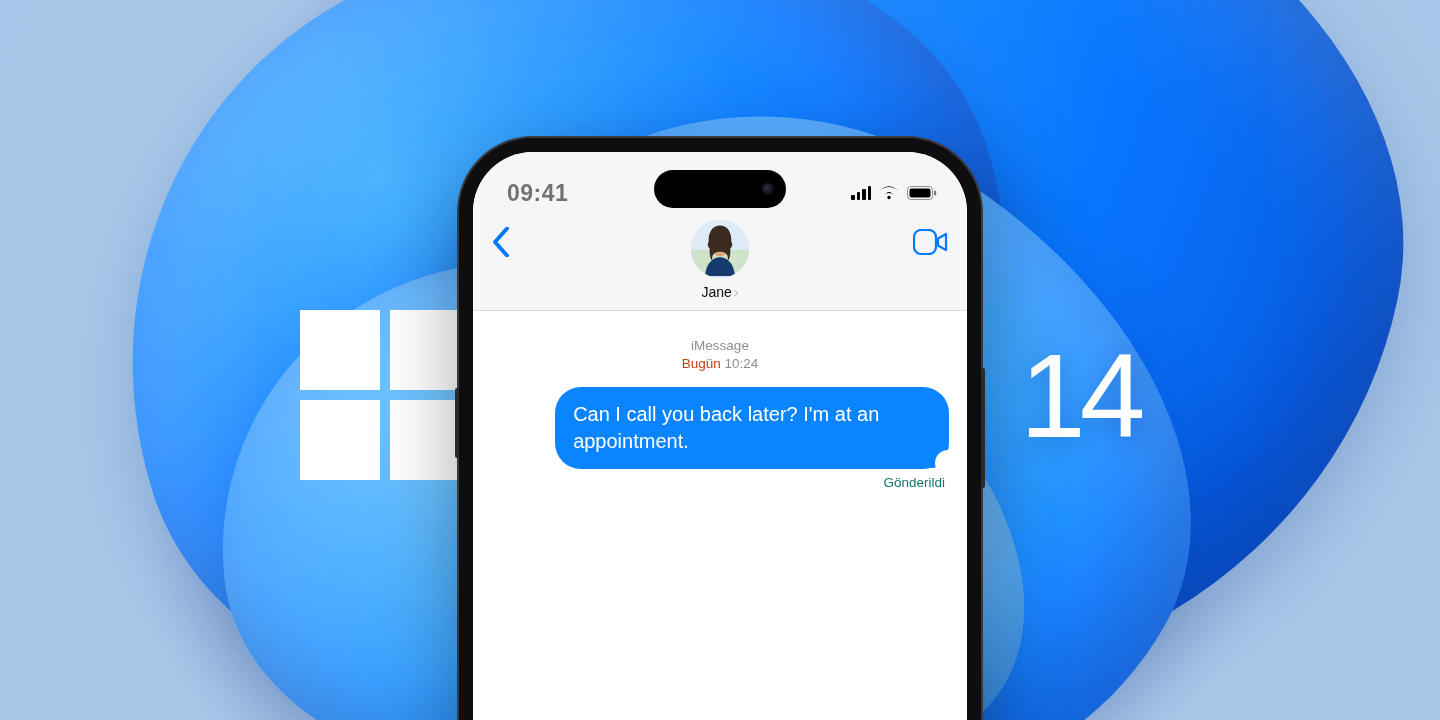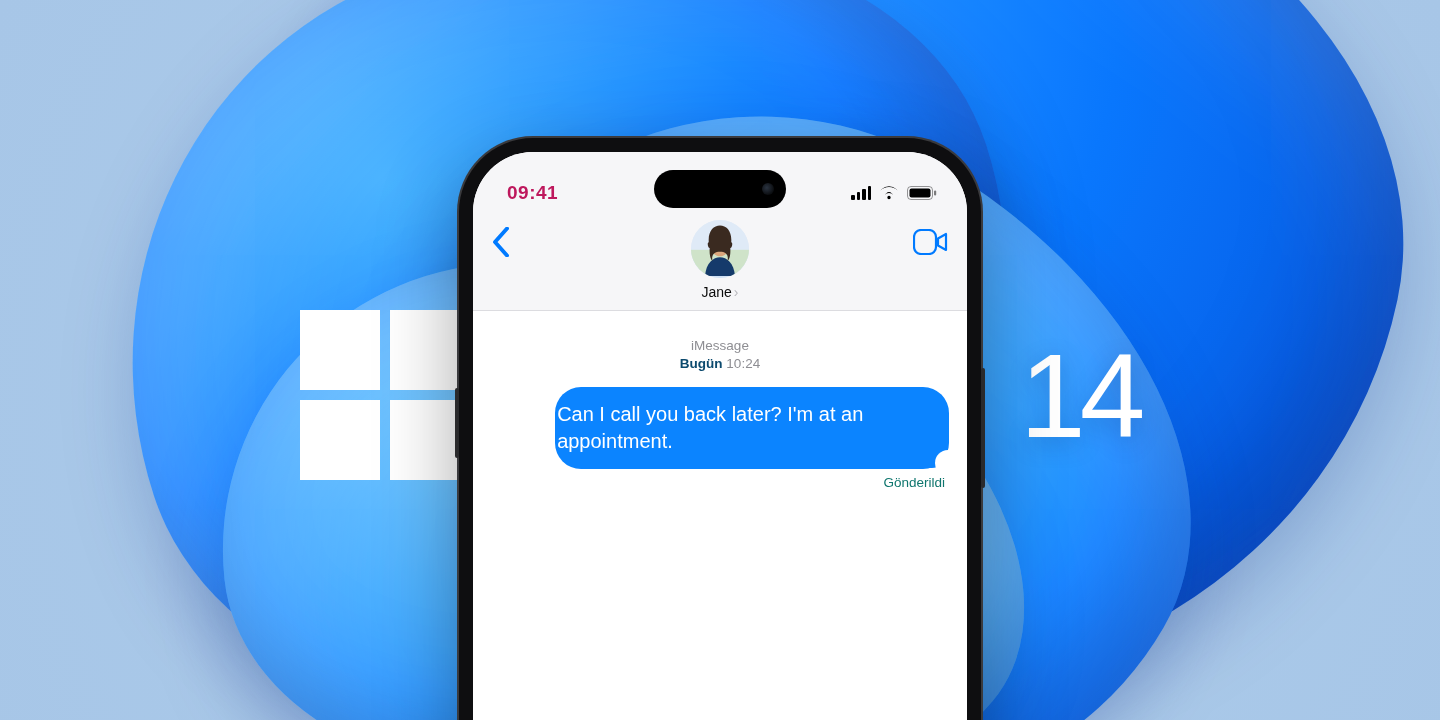--- a/index.html
+++ b/index.html
@@ -82,21 +82,21 @@
     position: absolute; right: 12px; top: 50%; transform: translateY(-50%);
     width: 12px; height: 12px; border-radius: 50%;
     background: radial-gradient(circle at 40% 40%, #2a3340, #0b0d10 70%);
   }
 
   
   .statusbar {
     height: 64px; display: flex; align-items: center; justify-content: space-between;
     padding: 18px 30px 0 34px; background: #f6f6f8;
   }
-  .statusbar .time { font-size: 19px; font-weight: 600; color: #be185d; letter-spacing: .5px; }
+  .statusbar .time { font-size: 23px; font-weight: 600; color: #737373; letter-spacing: .5px; }
   .indicators { display: flex; align-items: center; gap: 8px; }
   .signal { display: flex; align-items: flex-end; gap: 2px; height: 14px; }
   .signal i { width: 3.5px; background: #000; border-radius: 1px; display: block; }
   .signal i:nth-child(1){height:5px}.signal i:nth-child(2){height:8px}.signal i:nth-child(3){height:11px}.signal i:nth-child(4){height:14px}
   .wifi svg, .battery svg { display: block; }
 
   
   .conv-header {
     background: #f6f6f8; border-bottom: 1px solid #dcdce0;
     padding: 4px 18px 10px 18px;
@@ -113,26 +113,26 @@
   .avatar svg { width: 62px; height: 62px; }
   .contact-name { font-size: 14px; color: #0b0b0b; display:flex; align-items:flex-start; gap:2px; }
   .contact-name .chev { color:#b8b8bd; }
   .video-btn { color:#007aff; display:flex; align-items:center; justify-content:flex-end; height:48px; cursor:pointer; }
   .video-btn svg { width: 36px; height: 26px; }
 
   
   .thread { flex:1; background:#fff; padding: 14px 18px 0 18px; }
   .thread-meta { text-align:center; color:#8e8e93; font-size:13.5px; line-height:1.35; margin: 12px 0 14px; }
   .thread-meta .line1 { display:block; }
-  .thread-meta .line2 .bold { font-weight:700; color:#0c4a6e; }
+  .thread-meta .line2 .bold { font-weight:400; color:#c2410c; }
   .bubble-row { display:flex; justify-content:flex-end; }
   .bubble {
     position:relative; max-width: 86%;
     background:#0b84ff; color:#fff; font-size:20px; line-height:1.35;
-    padding: 14px 2px; border-radius: 26px;
+    padding: 14px 18px; border-radius: 26px;
   }
   .bubble .tail {
     position:absolute; right:-2px; bottom:-1px; width:22px; height:20px; overflow:hidden;
   }
   .bubble .tail::before{
     content:""; position:absolute; right:6px; bottom:2px; width:26px; height:26px;
     background:#0b84ff; border-radius:50%;
   }
   .bubble .tail::after{
     content:""; position:absolute; right:-10px; bottom:-6px; width:26px; height:26px;

